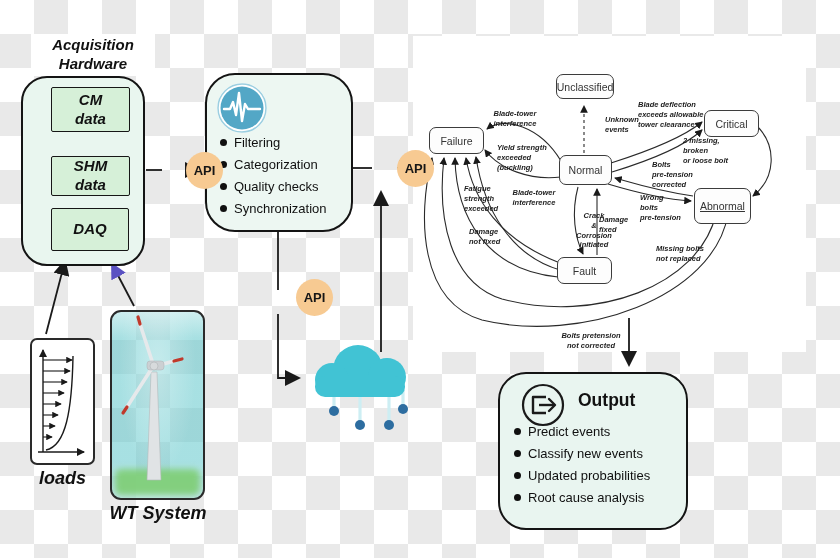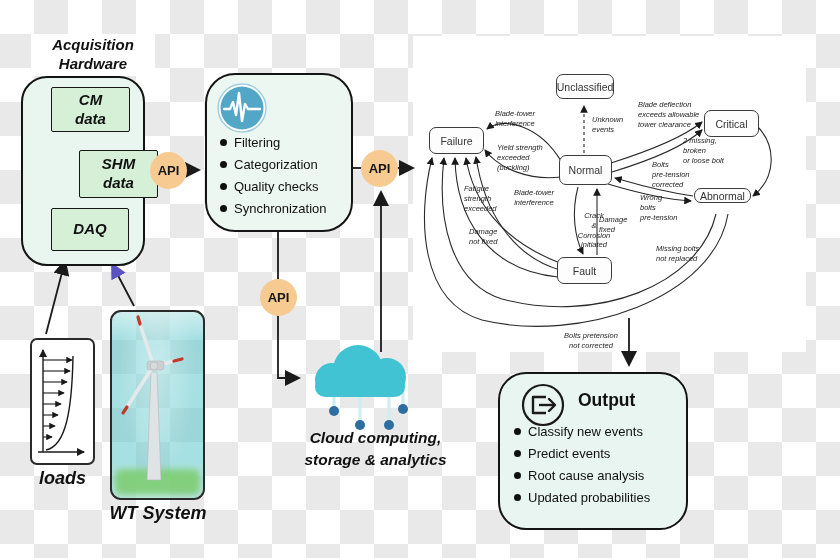--- a/index.html
+++ b/index.html
@@ -19,29 +19,29 @@
   .mintfill{background:#e9f6ef;}
   .telefill{background:#edf7f2;}
   .outfill{background:#e9f5f0;}
   .greenbox{background:#d6f0d8;border:1.8px solid #161616;box-sizing:border-box;
     display:flex;align-items:center;justify-content:center;text-align:center;
     font-weight:bold;font-style:italic;font-size:15px;color:#111;line-height:1.25;border-radius:2px;}
   .bigtitle{font-weight:bold;font-style:italic;color:#111;}
   .api{
     background:#f7ca92;border-radius:50%;width:37px;height:37px;
     display:flex;align-items:center;justify-content:center;
-    font-weight:bold;font-size:13px;color:#161616;z-index:6;
+    font-weight:bold;font-size:13px;color:#161616;z-index:6;margin-left:36px;
   }
   .node{
     background:#fdfdfd;border:1.4px solid #3c3c3c;border-radius:7px;box-sizing:border-box;
     display:flex;align-items:center;justify-content:center;
     font-size:10.5px;color:#333;z-index:5;
   }
   .elabel{
-    font-size:7.5px;font-weight:normal;font-style:italic;color:#1d1d1d;line-height:1.3;z-index:5;
+    font-size:7.5px;font-weight:bold;font-style:italic;color:#1d1d1d;line-height:1.3;z-index:5;
   }
   .bullets{display:flex;flex-direction:column;}
   .brow{display:flex;align-items:center;margin-bottom:7px;}
   .dot{width:7px;height:7px;border-radius:50%;background:#101010;margin-right:7px;flex:0 0 auto;}
   .btxt{font-size:13px;color:#101010;}
   .svglayer{position:absolute;left:0;top:0;z-index:4;pointer-events:none;}
   .toplayer{z-index:5;}
   .grass{position:absolute;left:3px;right:3px;bottom:3px;height:26px;background:rgba(125,205,115,0.9);
     border-radius:6px;filter:blur(3px);}
 </style>
@@ -124,21 +124,21 @@
   </svg>
 
   <div class="abs bigtitle pre backdrop toplayer" style="left:31px;top:34px;width:110px;text-align:center;font-size:15px;line-height:1.25;padding:2px 7px;">Acquisition
 Hardware</div>
 
   <div class="abs roundbox mintfill toplayer" style="left:21px;top:76px;width:124px;height:190px;border-radius:26px;">
     <div class="greenbox abs" style="left:28px;top:9px;width:79px;height:45px;">
         <span class="pre">CM
 data</span>
       </div>
-    <div class="greenbox abs" style="left:28px;top:72px;width:79px;height:48px;margin-left:28px;">
+    <div class="greenbox abs" style="left:28px;top:78px;width:79px;height:40px;">
         <span class="pre">SHM
 data</span>
       </div>
     <div class="greenbox abs" style="left:28px;top:130px;width:78px;height:43px;">
         <span>DAQ</span>
       </div>
   </div>
 
   <div class="abs api" style="left:150px;top:152px;">API</div>
   <div class="abs api" style="left:361px;top:150px;">API</div>
@@ -164,22 +164,20 @@
           <span class="dot"></span>
           <span class="btxt">Quality checks</span>
         </div>
       <div class="brow">
           <span class="dot"></span>
           <span class="btxt">Synchronization</span>
         </div>
     </div>
   </div>
 
-  <div class="abs bigtitle pre toplayer" style="left:293px;top:427px;width:165px;text-align:center;font-size:15.5px;line-height:1.45;">Cloud computing,
-storage &amp; analytics</div>
 
   <div class="abs toplayer" style="left:30px;top:338px;width:65px;height:127px;border:2.5px solid #2a2a2a;border-radius:7px;background:#fff;box-sizing:border-box;">
     <svg width="60" height="122" viewBox="0 0 60 122">
       <defs>
         <marker id="la" viewBox="0 0 8 8" refX="7" refY="4" markerWidth="6" markerHeight="6" orient="auto-start-reverse">
           <path d="M0,0 L8,4 L0,8 z" fill="#1a1a1a"></path>
         </marker>
       </defs>
       <g stroke="#1a1a1a" stroke-width="1.4" fill="none">
         <path d="M11,112 V10" marker-end="url(#la)"></path>
@@ -220,24 +218,24 @@
       <circle cx="42" cy="54" r="4" fill="#d7dadc" stroke="#a8acaf" stroke-width="0.5"></circle>
     </svg>
   </div>
   <div class="abs bigtitle toplayer" style="left:98px;top:503px;width:120px;text-align:center;font-size:18px;">WT System</div>
 
 
   <div class="abs node" style="left:556px;top:74px;width:58px;height:25px;text-align:center;">Unclassified</div>
   <div class="abs node" style="left:429px;top:127px;width:55px;height:27px;">Failure</div>
   <div class="abs node" style="left:559px;top:155px;width:53px;height:30px;">Normal</div>
   <div class="abs node" style="left:704px;top:110px;width:55px;height:27px;">Critical</div>
-  <div class="abs node" style="left:694px;top:188px;width:57px;height:15px;">Abnormal</div>
+  <div class="abs node" style="left:694px;top:188px;width:57px;height:36px;text-decoration:underline;">Abnormal</div>
   <div class="abs node" style="left:557px;top:257px;width:55px;height:27px;">Fault</div>
 
-  <div class="abs elabel pre" style="left:592px;top:115px;">Unknown
+  <div class="abs elabel pre" style="left:605px;top:115px;">Unknown
 events</div>
   <div class="abs elabel pre" style="left:491px;top:109px;width:48px;text-align:center;">Blade-tower
 interference</div>
   <div class="abs elabel pre" style="left:497px;top:143px;">Yield strength
 exceeded
 (buckling)</div>
   <div class="abs elabel pre" style="left:638px;top:100px;">Blade deflection
 exceeds allowable
 tower clearance</div>
   <div class="abs elabel pre" style="left:683px;top:136px;">2 missing,
@@ -271,30 +269,30 @@
     <svg class="abs" width="46" height="46" viewBox="0 0 46 46" style="left:20px;top:8px;">
       <circle cx="23" cy="23" r="20" fill="none" stroke="#1a1a1a" stroke-width="2.2"></circle>
       <path d="M26,15 H13 V31 H26" fill="none" stroke="#1a1a1a" stroke-width="2.4" stroke-linejoin="round"></path>
       <line x1="19" y1="23" x2="34" y2="23" stroke="#1a1a1a" stroke-width="2.4"></line>
       <polyline points="29,17 35,23 29,29" fill="none" stroke="#1a1a1a" stroke-width="2.4" stroke-linejoin="round" stroke-linecap="round"></polyline>
     </svg>
     <div class="abs" style="left:78px;top:16px;font-size:17.5px;font-weight:bold;color:#111;">Output</div>
     <div class="abs bullets" style="left:14px;top:50px;">
       <div class="brow">
           <span class="dot"></span>
+          <span class="btxt">Predict events</span>
+        </div>
+      <div class="brow">
+          <span class="dot"></span>
           <span class="btxt">Classify new events</span>
         </div>
       <div class="brow">
           <span class="dot"></span>
-          <span class="btxt">Predict events</span>
+          <span class="btxt">Updated probabilities</span>
         </div>
       <div class="brow">
           <span class="dot"></span>
           <span class="btxt">Root cause analysis</span>
         </div>
-      <div class="brow">
-          <span class="dot"></span>
-          <span class="btxt">Updated probabilities</span>
-        </div>
     </div>
   </div>
 
 </div>
 
 </body></html>

